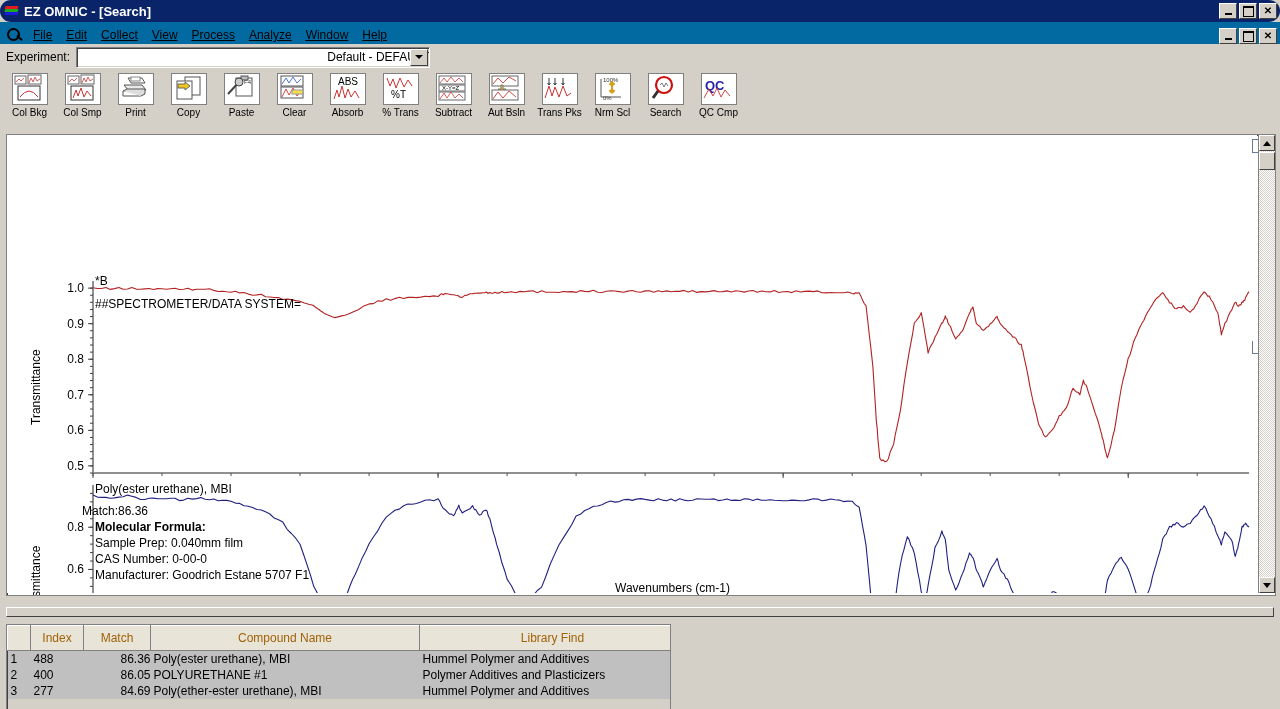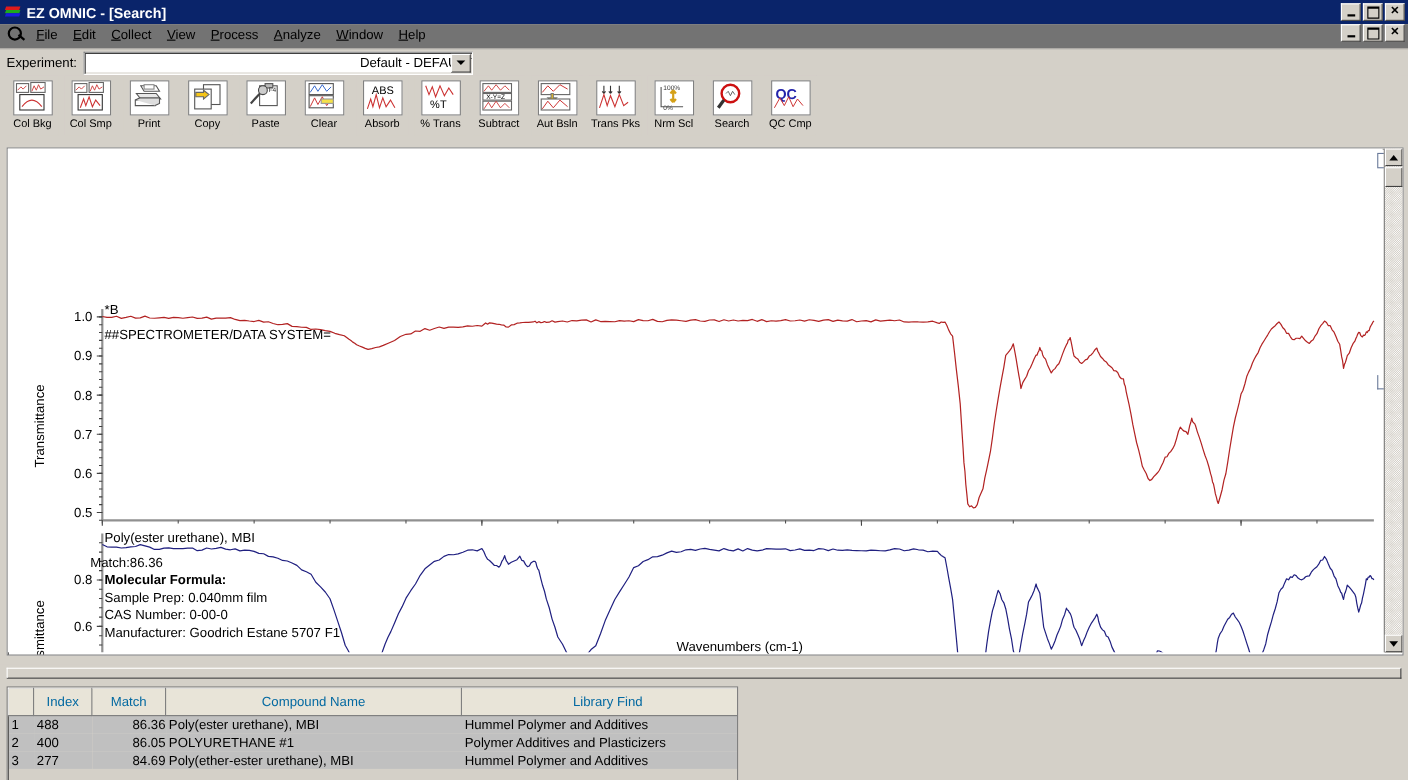--- a/index.html
+++ b/index.html
@@ -7,42 +7,43 @@
     width:1280px;height:709px;overflow:hidden;
     font-family:"Liberation Sans", sans-serif;
     font-size:12px;
     background:#d4d0c8;
     -webkit-font-smoothing:none;
   }
   
   #titlebar{
     height:22px;background:#0a246a;
     display:flex;align-items:center;
-    color:#fff;font-weight:bold;font-size:13px;
+    color:#fff;font-weight:bold;font-size:13px;border-radius:11px;
   }
   #titlebar .tb-icon{width:18px;height:16px;margin:0 3px 0 3px;position:relative;flex:0 0 auto;}
   #titlebar .tb-icon i{position:absolute;display:block;height:3px;width:13px;left:2px;transform:skewX(-20deg);}
   #titlebar .tb-icon i:nth-child(1){top:3px;background:#e01b1b;}
   #titlebar .tb-icon i:nth-child(2){top:6px;background:#1ea81e;}
   #titlebar .tb-icon i:nth-child(3){top:9px;background:#1b1be0;}
   #titlebar .tb-title{flex:1 1 auto;white-space:nowrap;}
   .winbtns{display:flex;gap:2px;padding-right:3px;}
   .wbtn{
     width:16px;height:14px;background:#d4d0c8;
     border-top:1px solid #fff;border-left:1px solid #fff;
     border-right:1px solid #404040;border-bottom:1px solid #404040;
     position:relative;font-size:9px;line-height:12px;text-align:center;color:#000;
   }
   .wbtn .g{position:absolute;inset:0;display:flex;align-items:center;justify-content:center;font-size:10px;color:#000;font-weight:bold;font-family:"Liberation Sans",sans-serif;}
   .wbtn.min .g::after{content:"";width:7px;height:2px;background:#000;margin-top:5px;}
   .wbtn.max .g::after{content:"";width:9px;height:8px;border:1px solid #000;border-top-width:2px;}
   
   #menubar{
-    height:22px;background:#737373;display:flex;align-items:flex-start;
+    height:22px;background:#0369a1;display:flex;align-items:flex-end;
     border-bottom:1px solid #d4d0c8;
+    text-decoration:underline;
   }
   #menubar .mag{width:22px;height:18px;position:relative;margin-left:4px;}
   #menubar .mag .circ{position:absolute;left:3px;top:2px;width:9px;height:9px;border:2px solid #000;border-radius:50%;}
   #menubar .mag .hand{position:absolute;left:12px;top:11px;width:7px;height:2px;background:#000;transform:rotate(40deg);}
   .menu-item{padding:2px 7px;font-size:12px;color:#000;cursor:default;}
   .menu-item u{text-decoration:underline;}
   .menubtns{margin-left:auto;display:flex;gap:2px;padding-right:3px;}
   
   #expbar{height:24px;background:#d4d0c8;display:flex;align-items:center;padding-left:6px;}
   #expbar .lbl{font-size:12px;margin-right:6px;}
@@ -122,21 +123,21 @@
   }
   
   #results{
     position:absolute;left:6px;top:624px;width:663px;height:85px;
     background:#d4d0c8;border:1px solid #808080;box-shadow:inset 1px 1px 0 #404040;
     overflow:hidden;
   }
   table.res{border-collapse:collapse;font-size:12px;width:100%;table-layout:fixed;}
   table.res th{
     background:#e8e4d8;border:1px solid #808080;border-top:1px solid #fff;border-left:1px solid #fff;
-    font-weight:normal;height:22px;color:#0369a1;
+    font-weight:normal;height:22px;color:#a16207;
   }
   table.res td{
     background:#c0c0c0;padding:0 0 0 3px;height:16px;color:#000;white-space:nowrap;overflow:hidden;
   }
   table.res tr.hdr th.blank{background:#e8e4d8;}
   .c-idxnum{width:20px;}
   .c-index{width:50px;}
   .c-match{width:64px;}
   .c-compound{width:266px;}
   .c-library{width:263px;}

